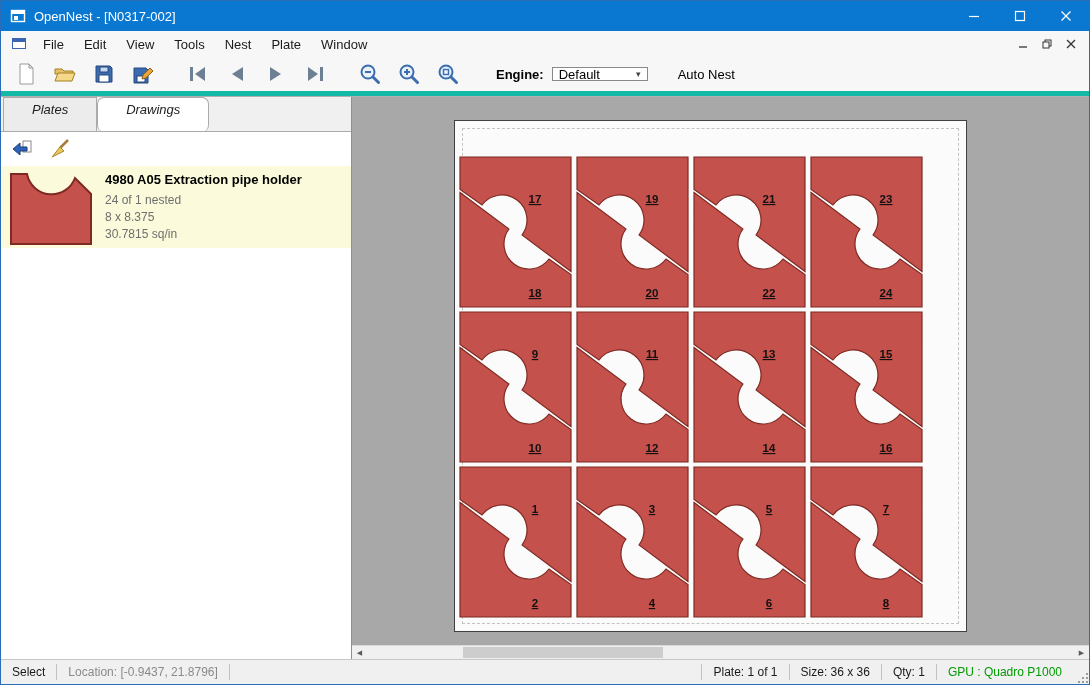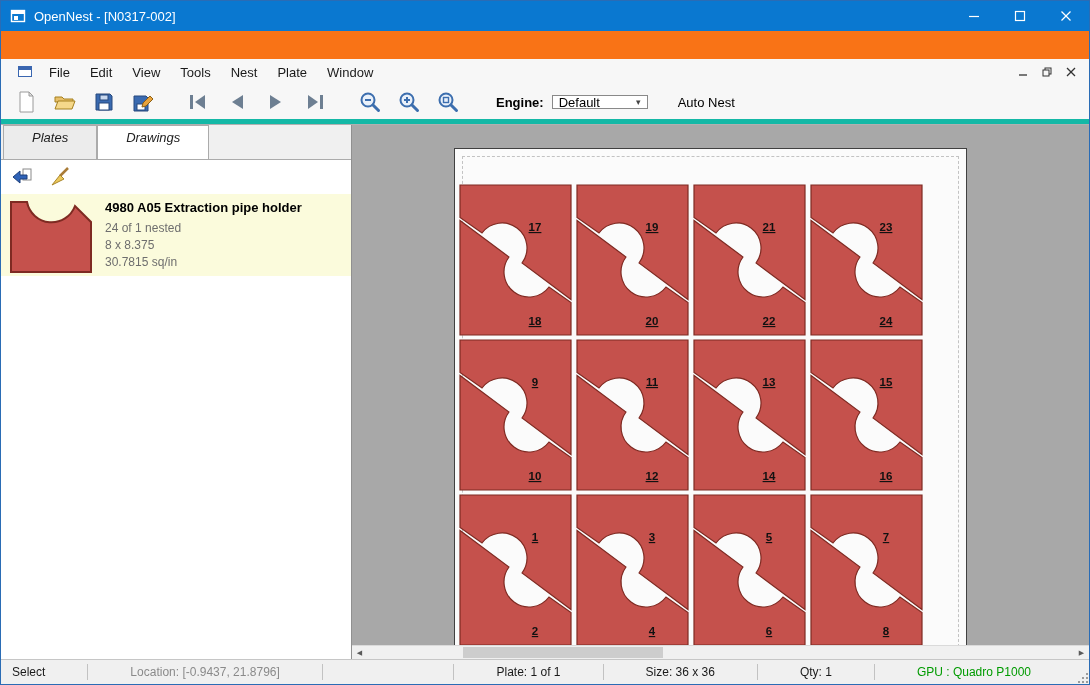--- a/index.html
+++ b/index.html
@@ -1,30 +1,30 @@
 <!DOCTYPE html>
 <html><head>
 <meta charset="utf-8">
 <style>
   * { margin:0; padding:0; box-sizing:border-box; }
   html,body { width:1090px; height:685px; overflow:hidden;
     font-family:"Liberation Sans", sans-serif; background:#ffffff; }
   .window { width:1090px; height:685px; display:flex; flex-direction:column;
-    border:1px solid #2a6cb5; background:#f97316; }
+    border:1px solid #2a6cb5; background:#eab308; }
 
   
   .titlebar { flex:0 0 30px; background:#0a78d0; display:flex; align-items:center;
     color:#fff; padding-left:9px; }
   .titlebar .title { font-size:13px; margin-left:8px; }
   .win-controls { margin-left:auto; display:flex; height:100%; }
   .win-btn { width:46px; height:100%; display:flex; align-items:center; justify-content:center; }
 
   
   .menubar { flex:0 0 26px; background:#f7f7f7; display:flex; align-items:center;
-    font-size:13px; padding-left:16px;margin-top:28px; }
+    font-size:13px; padding-left:10px; }
   .menu-item { padding:4px 10px; color:#1a1a1a; cursor:default; }
   .mdi-controls { margin-left:auto; display:flex; align-items:center; gap:4px; padding-right:8px; }
   .mdi-btn { width:20px; height:18px; display:flex; align-items:center; justify-content:center; }
 
   
   .toolbar { flex:0 0 39px; background:#f7f7f7; border-bottom:5px solid #14b8a6;
     display:flex; align-items:center; padding-left:8px; font-size:13px; }
   .tool-btn { width:34px; height:32px; display:flex; align-items:center; justify-content:center;
     margin-right:5px; border:1px solid transparent; }
   .group-gap { width:16px; }
@@ -36,21 +36,21 @@
 
   
   .content { flex:1; min-height:0; display:flex; border-top:1px solid #b0b0b0; }
 
   
   .sidebar { flex:0 0 351px; display:flex; flex-direction:column;
     border-right:1px solid #909090; background:#fff; }
   .tabs { flex:0 0 26px; background:#f0f0f0; display:flex; padding-left:2px;font-style:italic; }
   .tab { font-size:13px; padding:4px 28px; border:1px solid #ababab; border-bottom:none;
     background:#ececec; color:#222; }
-  .tab.active { background:#fff; margin-bottom:-1px; padding-bottom:15px; }
+  .tab.active { background:#fff; margin-bottom:-1px; padding-bottom:15px;border-radius:7px; }
   .panel { flex:1; border-top:1px solid #ababab; background:#fff; display:flex; flex-direction:column; }
   .panel-toolbar { flex:0 0 34px; display:flex; align-items:center; padding-left:6px; gap:8px; }
   .panel-tool-btn { width:30px; height:28px; display:flex; align-items:center; justify-content:center;
     border:1px solid transparent; }
   .drawing-item { display:flex; gap:12px; padding:2px 8px; background:#fbfbdc; cursor:default; }
   .drawing-text { padding-top:4px; }
   .drawing-title { font-size:13px; font-weight:bold; color:#000; margin-bottom:5px; }
   .drawing-line { font-size:12px; color:#6e6e6e; line-height:17px; }
 
   
@@ -68,21 +68,21 @@
   
   .hscroll { position:absolute; left:0; right:0; bottom:0; height:14px; background:#f0f0f0;
     border-top:1px solid #dadada; display:flex; }
   .hs-btn { width:15px; height:100%; display:flex; align-items:center; justify-content:center;
     font-size:7px; color:#5a5a5a; }
   .hs-track { flex:1; position:relative; }
   .hs-thumb { position:absolute; left:96px; width:200px; top:1px; bottom:1px; background:#cdcdcd; }
 
   
   .statusbar { flex:0 0 25px; background:#f0f0f0; border-top:1px solid #c6c6c6;
-    display:flex; align-items:center; font-size:12px; color:#1a1a1a;gap:31px; }
+    display:flex; align-items:center; font-size:12px; color:#1a1a1a; }
   .sb-sec { padding:0 11px; white-space:nowrap; }
   .sb-sep { width:1px; height:16px; background:#c2c2c2; }
   .sb-spacer { flex:1; }
   .sb-location { color:#8a8a8a; }
   .sb-gpu { color:#009b00; }
   .grip { width:16px; height:100%; display:flex; align-items:flex-end; justify-content:flex-end; }
 </style>
 </head>
 <body>
 

